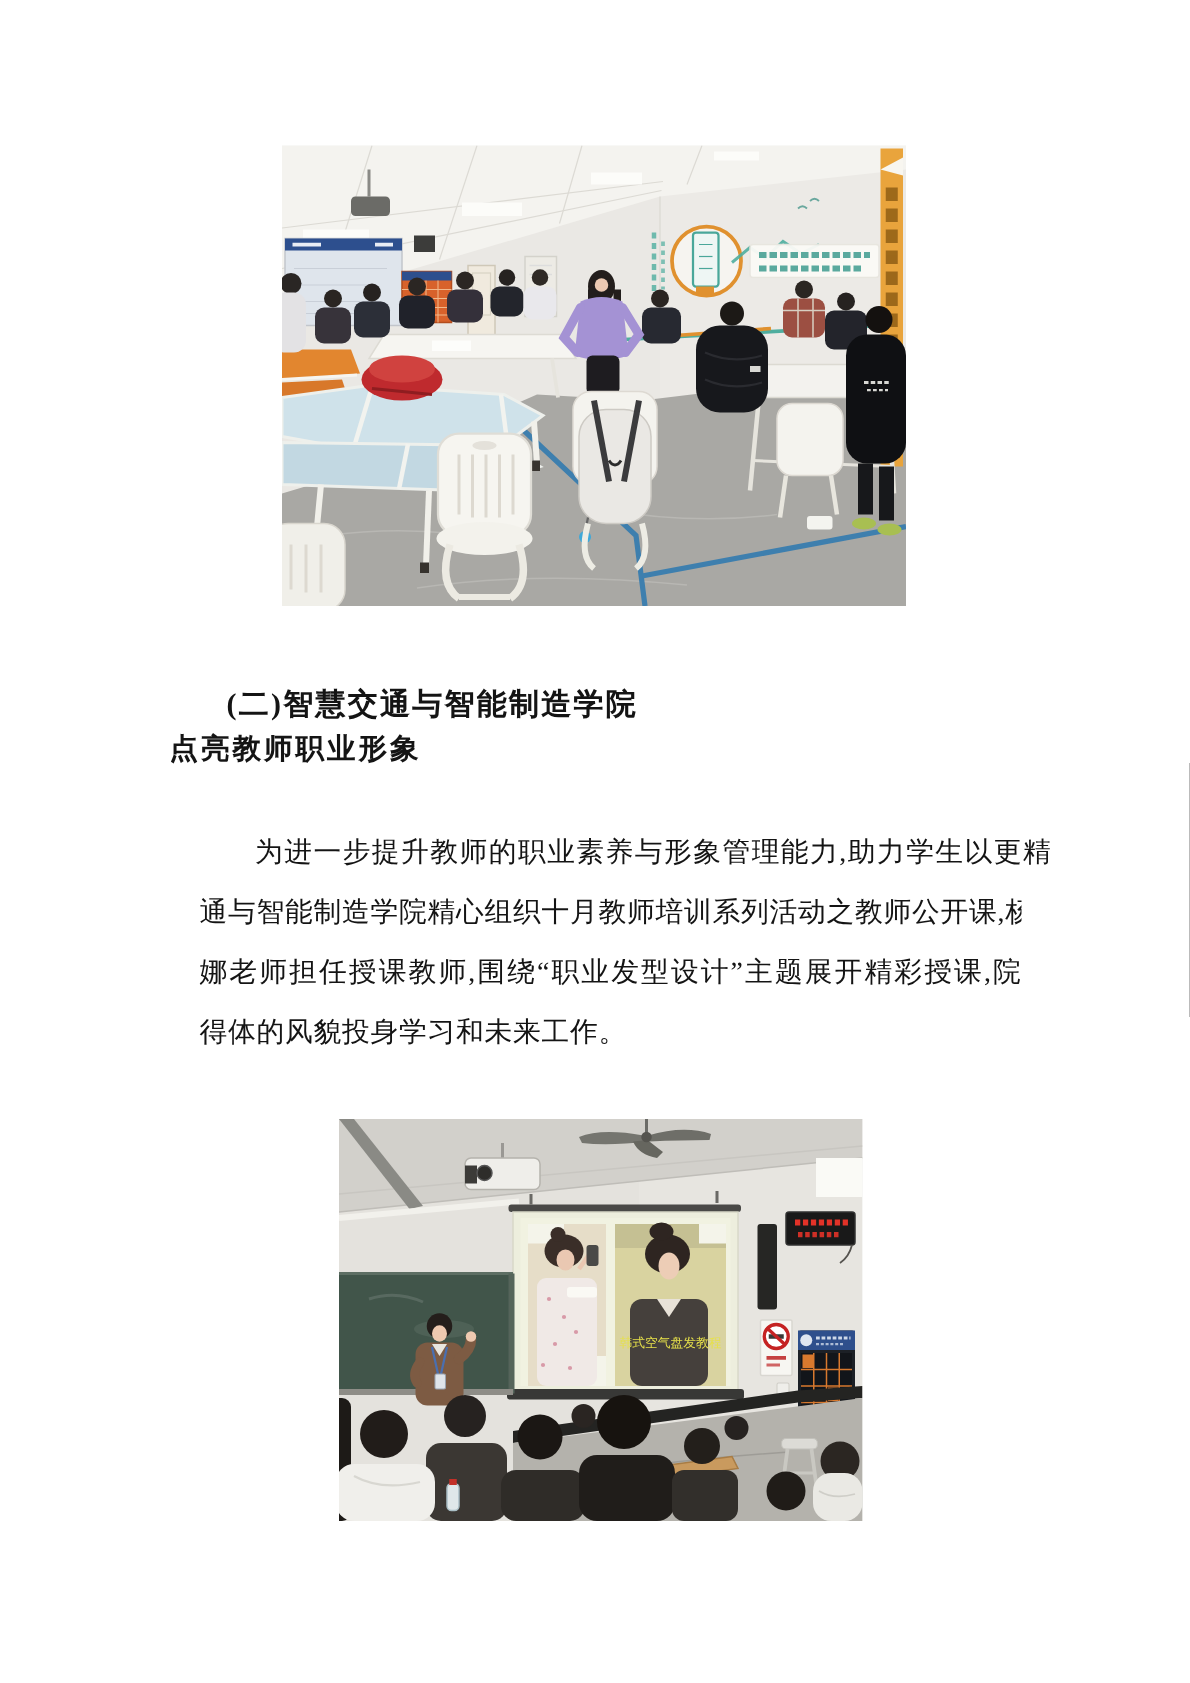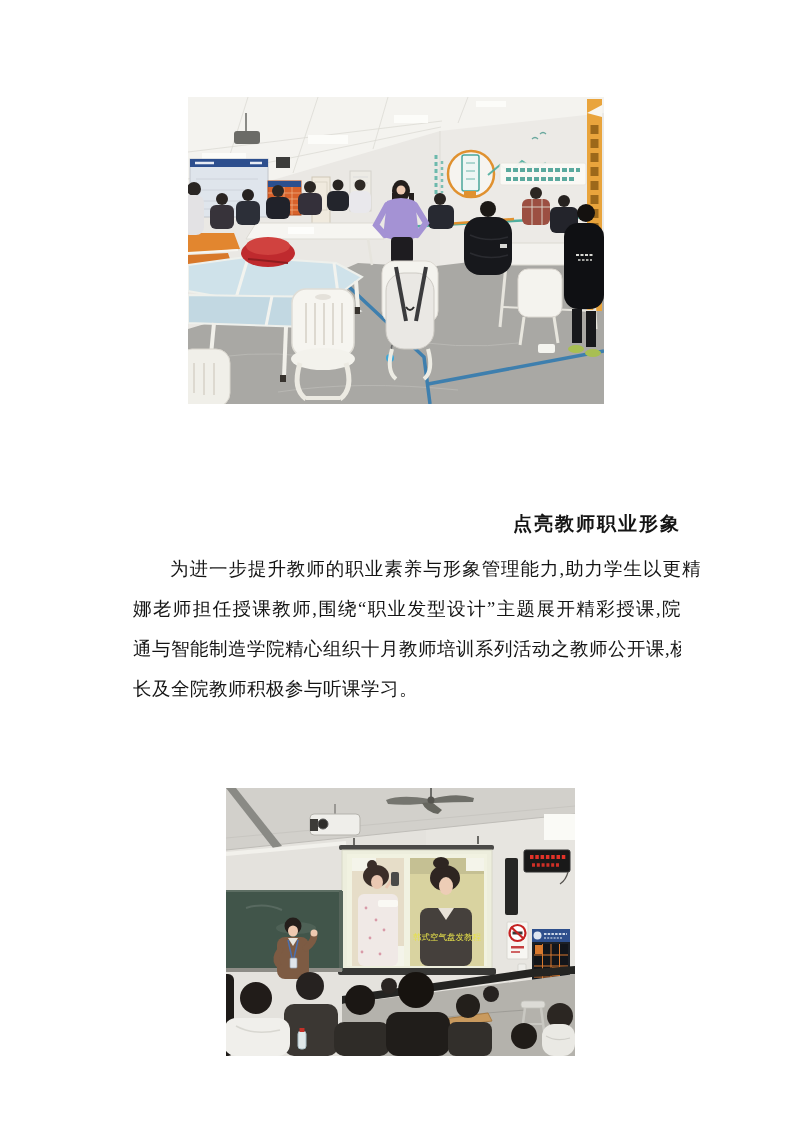--- a/index.html
+++ b/index.html
@@ -8,30 +8,30 @@
     width:793px;height:1122px;
     background:#ffffff;
     margin:0 auto;
     overflow:hidden;
     font-family:"Liberation Serif","DejaVu Serif",serif;
     color:#141414;
   }
   figure{margin:0;padding:0;position:absolute;}
   figure svg{display:block;width:100%;height:100%;}
   .photo-top{left:188px;top:97px;width:416px;height:307px;}
-  .photo-bottom{left:226px;top:788px;width:349px;height:268px;}
+  .photo-bottom{left:226px;top:746px;width:349px;height:268px;}
   .sec-heading{
     position:absolute;left:113px;top:455px;width:568px;
     font-size:20px;font-weight:bold;letter-spacing:1.5px;
     text-indent:38px;line-height:30px;white-space:nowrap;
   }
   .sec-subtitle{
-    position:absolute;left:113px;top:508px;width:568px;
+    position:absolute;left:113px;top:484px;width:568px;
     font-size:19px;font-weight:bold;letter-spacing:2px;
-    text-align:right;line-height:32px;
+    text-align:left;line-height:32px;
   }
   .sec-paragraph{
     position:absolute;left:113px;top:549px;width:568px;
     font-size:18.5px;line-height:40px;letter-spacing:.5px;
   }
   .para-line{
     height:40px;line-height:40px;
     text-align:justify;text-align-last:justify;
     text-justify:inter-character;
     overflow:hidden;white-space:nowrap;margin-left:20px;
@@ -273,28 +273,29 @@
         <line x1="26" y1="266" x2="26" y2="298" stroke="#ddd9d0" stroke-width="2"></line>
       </g>
       <g>
         <rect x="330" y="172" width="44" height="48" rx="10" fill="#f4f3ee" stroke="#ddd9d2"></rect>
         <line x1="336" y1="220" x2="332" y2="248" stroke="#e8e6de" stroke-width="3"></line>
         <line x1="366" y1="220" x2="370" y2="246" stroke="#e8e6de" stroke-width="3"></line>
       </g>
     </svg>
   </figure>
 
+  <div class="sec-heading">(二)智慧交通与智能制造学院</div>
 
   <div class="sec-subtitle">点亮教师职业形象</div>
 
   <div class="sec-paragraph">
     <div class="para-line first">为进一步提升教师的职业素养与形象管理能力,助力学生以更精</div>
+    <div class="para-line">通与智能制造学院精心组织十月教师培训系列活动之教师公开课,杨</div>
     <div class="para-line">娜老师担任授课教师,围绕“职业发型设计”主题展开精彩授课,院</div>
-    <div class="para-line">通与智能制造学院精心组织十月教师培训系列活动之教师公开课,杨</div>
-    <div class="para-line last">长及全院教师积极参与听课学习。</div>
+    <div class="para-line last">得体的风貌投身学习和未来工作。</div>
   </div>
 
   <figure class="photo-bottom" aria-label="教师公开课照片:杨娜老师身穿棕色上衣站在绿色黑板前讲课,投影幕布展示两张韩式盘发示例图,右墙有红色LED时钟、音箱、禁烟标志与橙格手机收纳袋,学生背对镜头听课">
     <svg viewBox="0 0 349 268" preserveAspectRatio="none">
       <rect x="0" y="0" width="349" height="268" fill="#e4e2dd"></rect>
       <rect x="200" y="0" width="149" height="268" fill="#e9e7e2" opacity="0.6"></rect>
 
       <polygon points="0,0 349,0 349,26 0,62" fill="#d2d0cb"></polygon>
       <line x1="0" y1="62" x2="349" y2="26" stroke="#bfbdb8" stroke-width="1"></line>
       <line x1="0" y1="50" x2="349" y2="18" stroke="#c8c6c1" stroke-width="1"></line>

